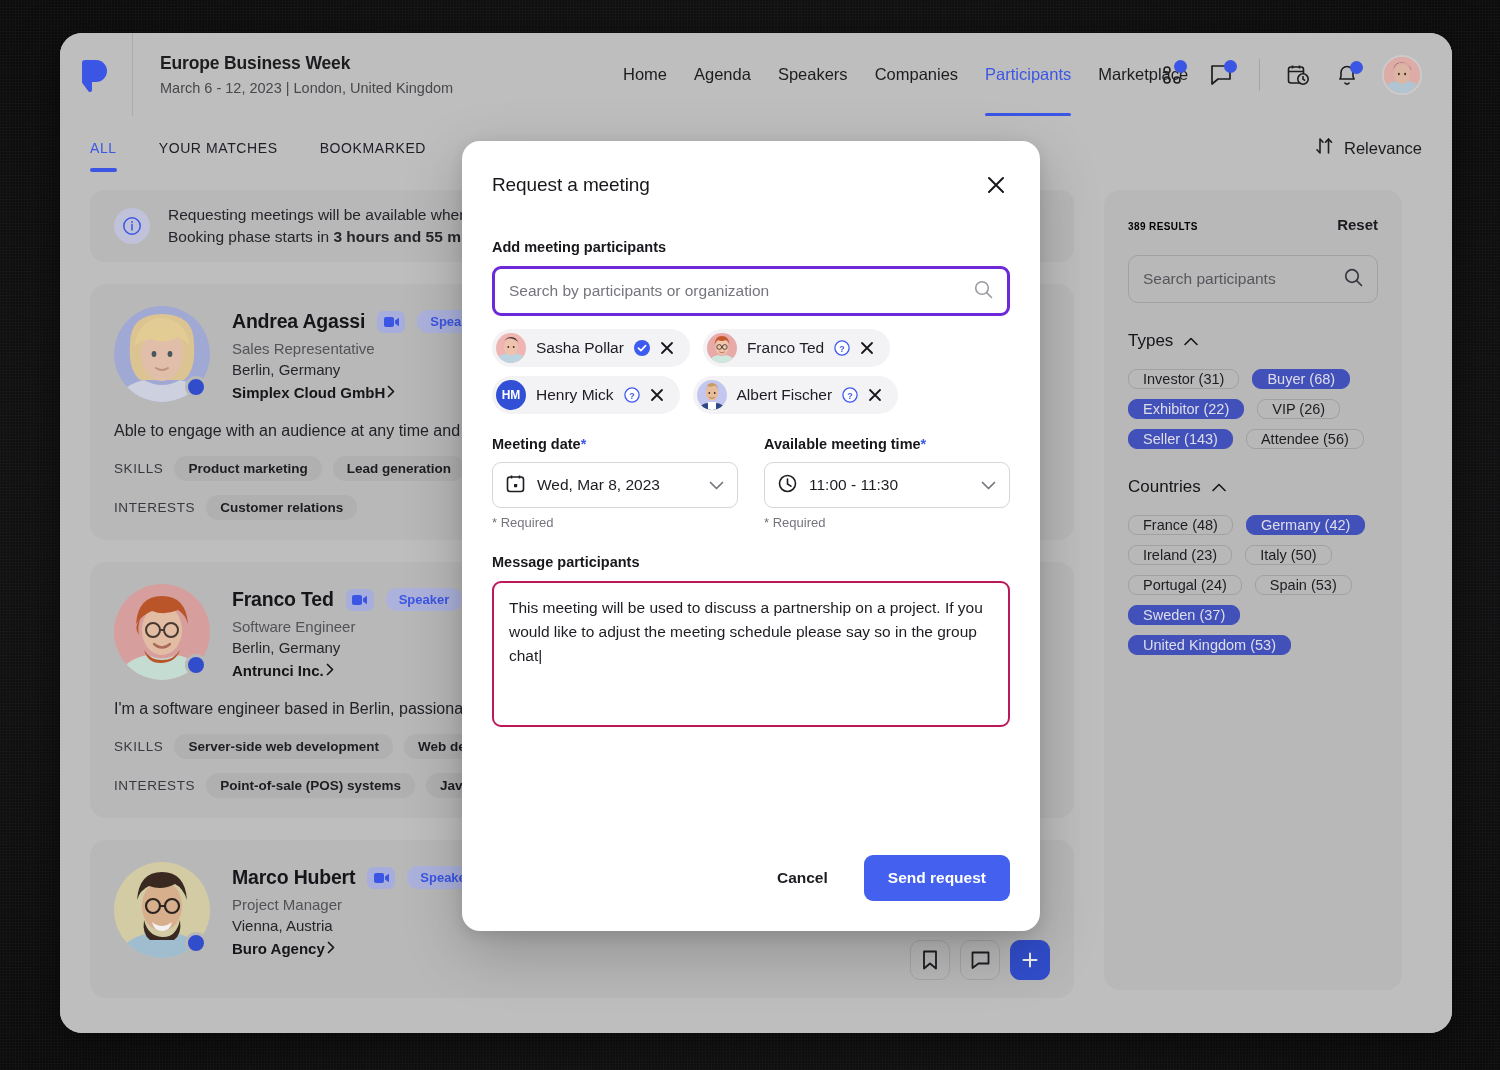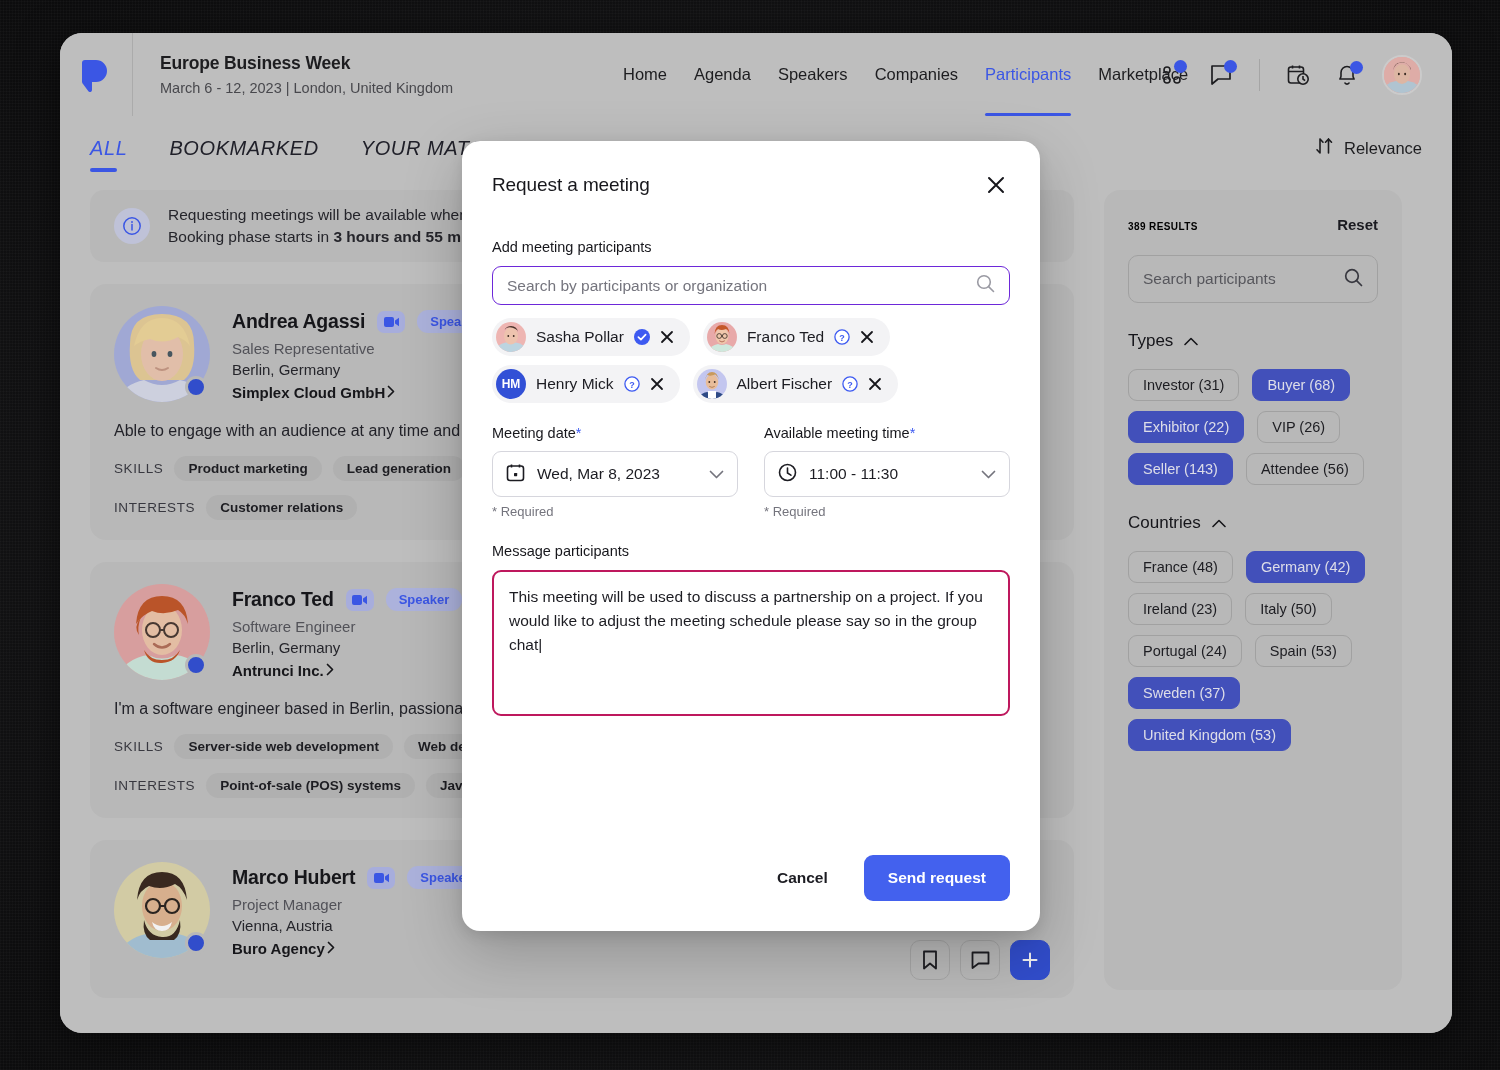--- a/index.html
+++ b/index.html
@@ -98,23 +98,23 @@
     border: 2px solid #d6d6d6;
   }
 
   
   .tabrow {
     height: 64px; background: #c8c8c8;
     display: flex; align-items: center;
     padding: 0 30px; position: relative;
   }
   .tab {
-    font-size: 20px; letter-spacing: .6px; font-weight: 500;
+    font-size: 14px; letter-spacing: .6px; font-weight: 500;
     color: #20202a; margin-right: 42px; position: relative;
-    height: 64px; display:flex; align-items:center; cursor:pointer;font-style:italic;
+    height: 64px; display:flex; align-items:center; cursor:pointer;
   }
   .tab.active { color: #3d5af1; }
   .tab.active::after {
     content:""; position:absolute; left:0; width:27px; bottom: 8px;
     height:4px; background:#3d5af1; border-radius:2px;
   }
   .sortbtn {
     position:absolute; right: 30px; top: 0; height: 64px;
     display:flex; align-items:center; gap:10px;
     font-size: 16.5px; color: #1d1d20; cursor: pointer;
@@ -225,21 +225,21 @@
     justify-content: space-between;
   }
   .side-search span { font-size: 15.5px; color: #5a5a60; }
   .sec-title {
     display: flex; align-items: center; gap: 11px;
     font-size: 17px; color: #15151a; margin-top: 28px; cursor:pointer;
   }
   .chips { display: flex; flex-wrap: wrap; gap: 10px 13px; margin-top: 18px; }
   .chip {
     border: 1px solid #a9a9a9; border-radius: 9px;
-    padding: 7px 14px; font-size: 14.5px; color: #1d1d22;
+    padding: 1px 14px; font-size: 14.5px; color: #1d1d22;
     background: transparent; cursor: pointer; white-space: nowrap;
   }
   .chip.on { background: #4453c4; border-color: #4453c4; color: #e9e9f5; }
   .chip-row { display:flex; gap:13px; width:100%; }
   .chip-row > .chip { flex: 0 0 auto; }
 
   
   .scrim { position:absolute; inset:0; background: rgba(30,30,34,.06); }
   .modal {
     position: absolute;
@@ -247,25 +247,25 @@
     width: 578px; height: 790px;
     background: #ffffff;
     border-radius: 18px;
     box-shadow: 0 20px 60px rgba(0,0,0,.22), 0 4px 14px rgba(0,0,0,.10);
     padding: 30px;
     display: flex; flex-direction: column;
   }
   .modal-head { display: flex; justify-content: space-between; align-items: center; }
   .modal-title { font-size: 19px; font-weight: 400; color: #17171c; letter-spacing:-.1px; }
   .close-x { width: 28px; height: 28px; cursor: pointer; display:flex; align-items:center; justify-content:center; }
-  .field-label { font-size: 14.5px; font-weight: 400; color: #17171c; }
+  .field-label { font-size: 14.5px; font-weight: 700; color: #17171c; }
   .field-label .req { color: #3d5af1; }
   .search-box {
-    margin-top: 11px; height: 39px;
-    border: 1px solid #6d28d9; border-radius: 9px;
+    margin-top: 11px; height: 50px;
+    border: 3px solid #6d28d9; border-radius: 9px;
     display:flex; align-items:center; justify-content:space-between;
     padding: 0 14px;
   }
   .search-box span { font-size: 15.5px; color: #75757e; }
   .ptags { display:flex; flex-wrap: wrap; gap: 9px 13px; margin-top: 13px; }
   .ptag {
     display:flex; align-items:center; gap: 10px;
     background: #f3f3f5; border-radius: 22px;
     padding: 4px 16px 4px 4px; height: 38px;
   }
@@ -381,22 +381,22 @@
             <path d="M10 15 q2 -9 10 -9 t10 9 q0 -3 -2 -5 -4 -5 -10 -4 -7 1 -8 9z" fill="#4a342b"></path>
             <ellipse cx="16.5" cy="19" rx="1.1" ry="1.4" fill="#3a2a22"></ellipse>
             <ellipse cx="23.5" cy="19" rx="1.1" ry="1.4" fill="#3a2a22"></ellipse>
           </svg>
         </div>
       </div>
     </div>
 
     <div class="tabrow">
       <div class="tab active">ALL</div>
+      <div class="tab">YOUR MATCHES</div>
       <div class="tab">BOOKMARKED</div>
-      <div class="tab">YOUR MATCHES</div>
       <div class="sortbtn">
         <span>
           <svg width="19" height="18" viewBox="0 0 19 18" fill="none" stroke="#1d1d20" stroke-width="1.6" stroke-linecap="round" stroke-linejoin="round">
             <path d="M5 2 v14 M5 16 l-3 -3.2 M5 2 l3 3.2" transform="translate(0,0)"></path>
             <path d="M13.5 16 v-14 M13.5 2 l3 3.2 M13.5 2 l-3 3.2"></path>
           </svg>
         </span>
         <span>Relevance</span>
       </div>
     </div>

